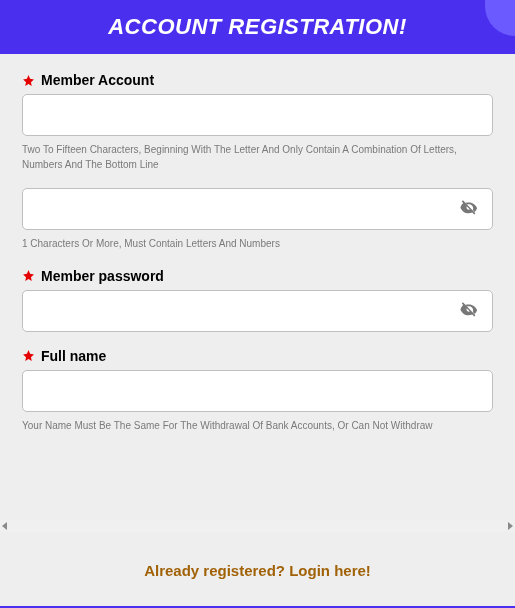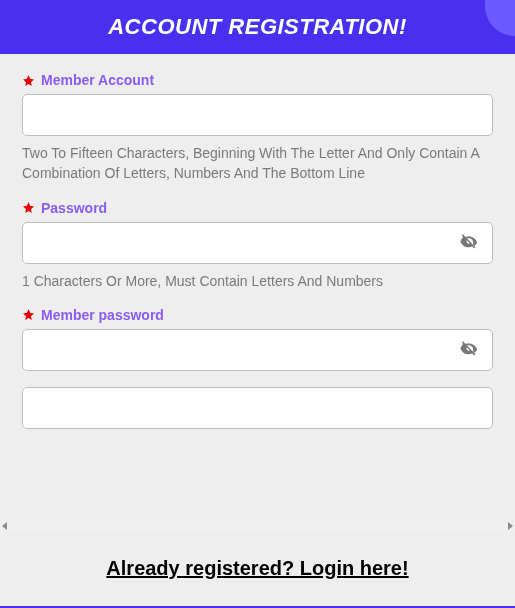--- a/index.html
+++ b/index.html
@@ -39,21 +39,21 @@
     }
     .field {
       margin-bottom: 16px;
     }
     .field-label {
       display: flex;
       align-items: center;
       margin-bottom: 6px;
       font-size: 14px;
       font-weight: bold;
-      color: #8b5cf6;
+      color: #000000;
     }
     .star {
       color: #e40000;
       fill: #e40000;
       margin-right: 6px;
       display: inline-flex;
     }
     .star svg {
       width: 13px;
       height: 13px;
@@ -81,38 +81,37 @@
       align-items: center;
       padding: 4px;
     }
     .eye-btn svg {
       width: 20px;
       height: 20px;
       fill: #777;
     }
     .hint {
       color: #7a7a7a;
-      font-size: 14px;
+      font-size: 10px;
       line-height: 1.45;
       margin-top: 7px;
     }
     .footer {
       position: absolute;
       bottom: 0;
       left: 0;
       right: 0;
       text-align: center;
       padding: 22px 0 28px 0;
       background: #eeeeee;
     }
     .login-link {
-      color: #000000;
+      color: #a16207;
       font-weight: bold;
-      font-size: 20px;
-      text-decoration: underline;
+      font-size: 15px;
       cursor: pointer;
     }
     .bottom-line {
       position: absolute;
       bottom: 0;
       left: 0;
       right: 0;
       height: 2px;
       background: #4a2fef;
     }
@@ -170,28 +169,20 @@
       </span>
       <span>Member Account</span>
     </div>
     <div class="input-wrap">
       <input type="text" class="text-input" value="" style="">
     </div>
     <div class="hint">Two To Fifteen Characters, Beginning With The Letter And Only Contain A Combination Of Letters, Numbers And The Bottom Line</div>
   </div>
 
   <div class="field">
-    <div class="field-label">
-      <span class="star">
-        <svg viewBox="0 0 24 24">
-            <path d="M12 2l2.9 6.9L22 10l-5.5 5 1.6 7L12 18.5 5.9 22l1.6-7L2 10l7.1-1.1z"></path>
-          </svg>
-      </span>
-      <span>Password</span>
-    </div>
     <div class="input-wrap">
       <input type="password" class="text-input" value="" style="">
       <button class="eye-btn">
         <span>
           <svg viewBox="0 0 24 24">
               <path d="M12 6c4.5 0 8.3 2.9 9.7 7-0.6 1.7-1.6 3.1-2.9 4.3l-2.2-2.2c.3-.6.4-1.3.4-2.1 0-2.8-2.2-5-5-5-.7 0-1.4.2-2.1.4L7.8 6.3C9.1 6.1 10.5 6 12 6zM3.3 4.7L5.1 6.5C3.5 7.9 2.3 9.8 1.7 12c1.4 4.1 5.2 7 9.7 7 1.6 0 3.1-.4 4.5-1l2.4 2.4 1.4-1.4L4.7 3.3 3.3 4.7zM9.5 10.9l3.6 3.6c-.3.1-.7.2-1.1.2-1.7 0-3-1.3-3-3 0-.3.1-.6.2-.8z"></path>
             </svg>
         </span>
       </button>
     </div>
@@ -213,23 +204,32 @@
         <span>
           <svg viewBox="0 0 24 24">
               <path d="M12 6c4.5 0 8.3 2.9 9.7 7-0.6 1.7-1.6 3.1-2.9 4.3l-2.2-2.2c.3-.6.4-1.3.4-2.1 0-2.8-2.2-5-5-5-.7 0-1.4.2-2.1.4L7.8 6.3C9.1 6.1 10.5 6 12 6zM3.3 4.7L5.1 6.5C3.5 7.9 2.3 9.8 1.7 12c1.4 4.1 5.2 7 9.7 7 1.6 0 3.1-.4 4.5-1l2.4 2.4 1.4-1.4L4.7 3.3 3.3 4.7zM9.5 10.9l3.6 3.6c-.3.1-.7.2-1.1.2-1.7 0-3-1.3-3-3 0-.3.1-.6.2-.8z"></path>
             </svg>
         </span>
       </button>
     </div>
   </div>
 
   <div class="field">
+    <div class="field-label">
+      <span class="star">
+        <svg viewBox="0 0 24 24">
+            <path d="M12 2l2.9 6.9L22 10l-5.5 5 1.6 7L12 18.5 5.9 22l1.6-7L2 10l7.1-1.1z"></path>
+          </svg>
+      </span>
+      <span>Full name</span>
+    </div>
     <div class="input-wrap">
       <input type="text" class="text-input" value="" style="">
     </div>
+    <div class="hint">Your Name Must Be The Same For The Withdrawal Of Bank Accounts, Or Can Not Withdraw</div>
   </div>
 
 </div>
 
 <div class="hscroll">
   <div class="arrow arrow-left"></div>
   <div class="arrow arrow-right"></div>
 </div>
 
 <div class="footer">

